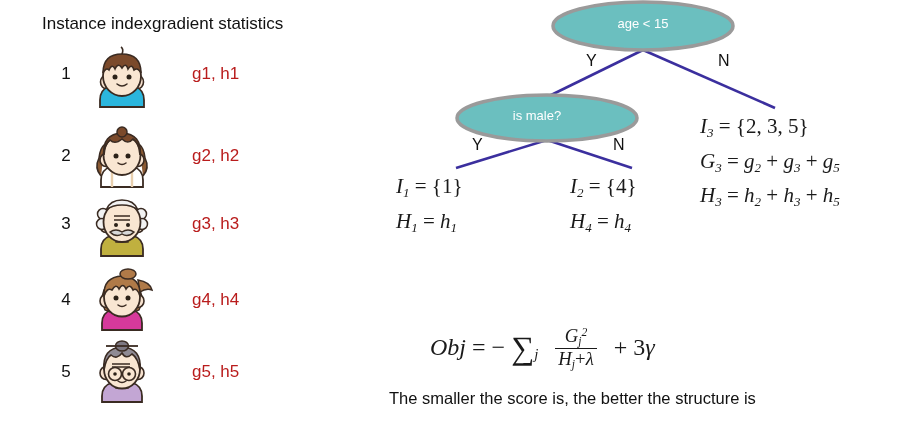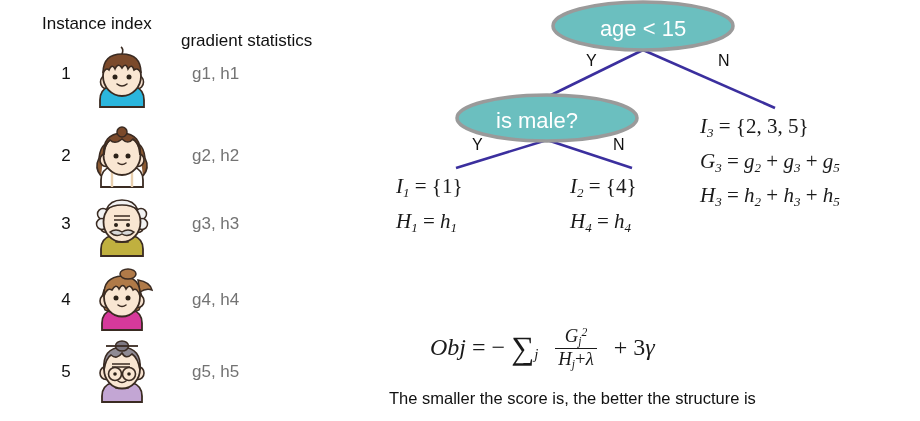--- a/index.html
+++ b/index.html
@@ -19,35 +19,35 @@
 
   
   .col-header {
     position: absolute;
     font-size: 17px;
     font-family: "Liberation Sans", sans-serif;
     color: #111111;
     white-space: nowrap;
   }
   #hdr-index { left: 10px;  top: 14px; margin-left: 32px; }
-  #hdr-stats { left: 181px; top: 14px; margin-top: 17px; }
+  #hdr-stats { left: 152px; top: 14px; }
 
   .row-index {
     position: absolute;
     left: 52px;
     width: 28px;
     text-align: center;
     font-size: 17px;
     color: #111111;
   }
   .row-stats {
     position: absolute;
     left: 192px;
     font-size: 17px;
-    color: #737373;
+    color: #b91c1c;
     white-space: nowrap;
   }
 
   .avatar {
     position: absolute;
     left: 88px;
     width: 68px;
     height: 68px;
   }
   .avatar svg { display: block; width: 68px; height: 68px; }
@@ -55,21 +55,21 @@
   
   #tree-svg {
     position: absolute;
     left: 0; top: 0;
     width: 920px; height: 421px;
     pointer-events: none;
   }
   .node-label {
     position: absolute;
     color: #ffffff;
-    font-size: 22px;
+    font-size: 13px;
     font-family: "Liberation Sans", sans-serif;
     text-align: center;
     white-space: nowrap;
   }
   .edge-label {
     position: absolute;
     font-size: 16px;
     color: #111111;
     font-family: "Liberation Sans", sans-serif;
   }

